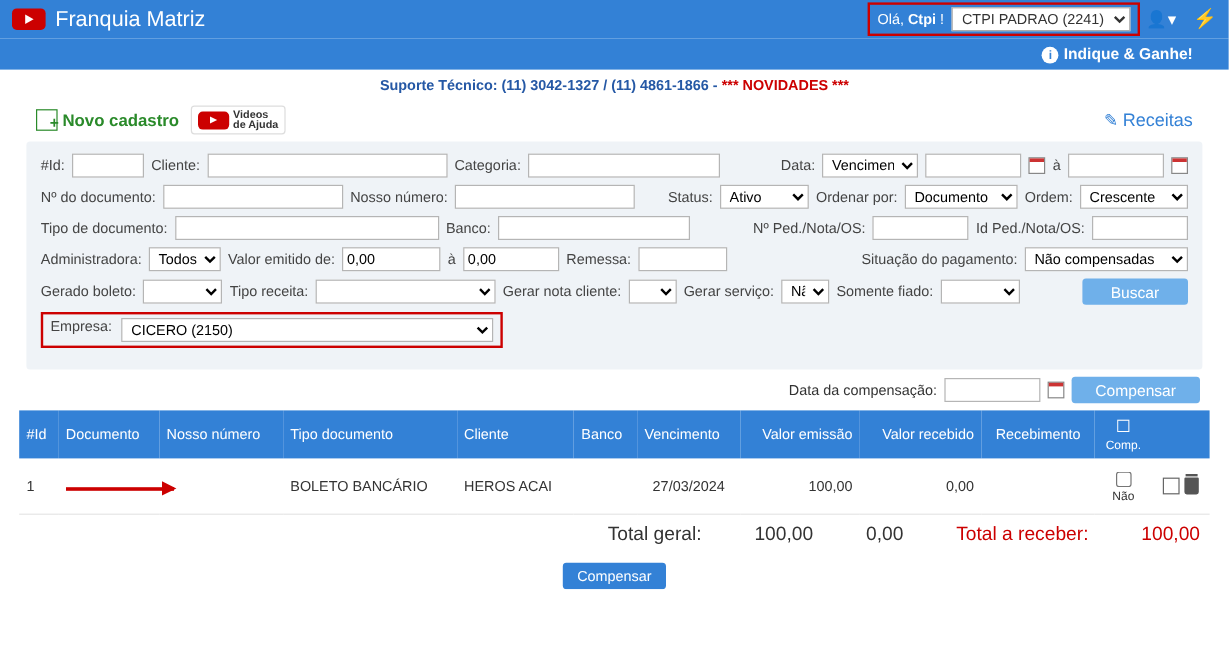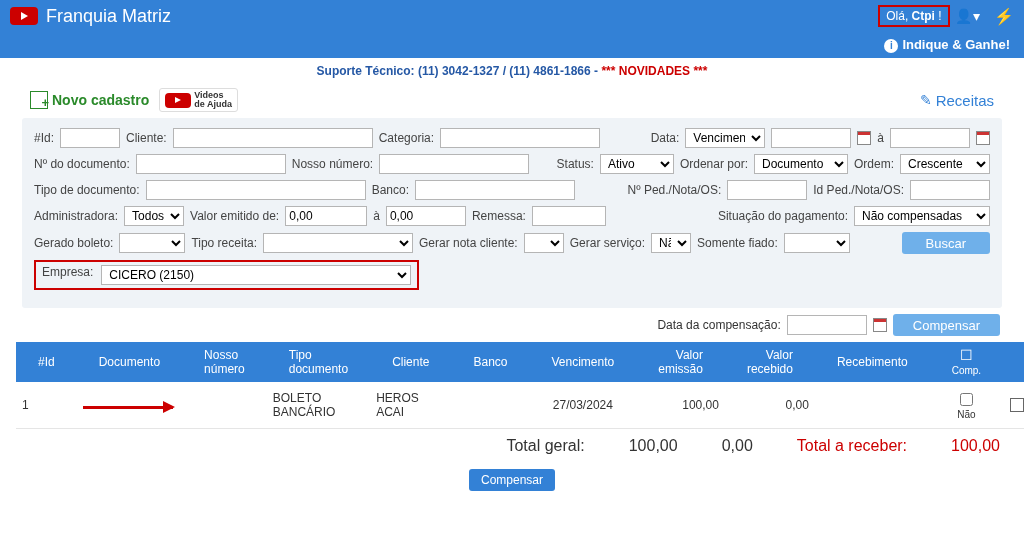--- a/index.html
+++ b/index.html
@@ -8,21 +8,21 @@
   .top-left { display: flex; align-items: center; gap: 8px; }
   .yt-logo { background: #cc0000; color: #fff; width: 28px; height: 18px; border-radius: 4px; display: flex; align-items: center; justify-content: center; }
   .yt-play { width: 0; height: 0; border-left: 7px solid #fff; border-top: 4px solid transparent; border-bottom: 4px solid transparent; }
   .app-title { font-size: 18px; font-weight: normal; }
   .top-right { display: flex; align-items: center; gap: 6px; }
   .highlight-box { border: 2px solid #c00; padding: 2px 6px; display: flex; align-items: center; gap: 6px; justify-content: center; }
   .greeting { font-size: 12px; }
   .user-select { background: #fff; color: #333; border: 1px solid #aaa; height: 20px; font-size: 12px; padding: 0 4px; }
   .user-icon { font-size: 14px; }
   .bolt-icon { font-size: 16px; margin-left: 8px; }
-  .sub-bar { background: #3381d6; color: #fff; height: 26px; display: flex; align-items: center; justify-content: flex-end; padding: 0 14px; font-size: 13px; }
+  .sub-bar { background: #3381d6; color: #fff; height: 26px; display: flex; align-items: center; justify-content: flex-end; padding: 0 30px; font-size: 13px; }
   .sub-bar .info-icon { background: #fff; color: #3381d6; width: 14px; height: 14px; border-radius: 50%; display: inline-flex; align-items: center; justify-content: center; font-weight: bold; font-size: 10px; margin-right: 4px; }
   .support-line { text-align: center; padding: 6px 12px; font-size: 12px; color: #2558a5; font-weight: bold; }
   .support-line .novidades { color: #cc0000; }
   .toolbar { display: flex; justify-content: space-between; padding: 4px 30px 6px; }
   .toolbar-left { display: flex; align-items: center; gap: 10px; }
   .novo-cadastro { color: #2a8a2a; font-weight: bold; font-size: 14px; cursor: pointer; display: flex; align-items: center; gap: 4px; }
   .novo-icon { width: 18px; height: 18px; border: 1px solid #2a8a2a; position: relative; }
   .novo-plus { position: absolute; bottom: -2px; right: -2px; color: #2a8a2a; font-size: 13px; font-weight: bold; }
   .videos-ajuda { display: flex; align-items: center; gap: 3px; background: #fff; border: 1px solid #ddd; padding: 2px 5px; border-radius: 3px; cursor: pointer; }
   .va-text { font-size: 9px; font-weight: bold; line-height: 1; }
@@ -32,21 +32,21 @@
   .filter-row label { color: #444; font-size: 12px; white-space: nowrap; }
   input[type="text"].txt, select.sel { border: 1px solid #b5b5b5; height: 20px; font-size: 12px; padding: 0 3px; background: #fff; }
   .empresa-highlight { border: 2px solid #c00; padding: 3px 6px; display: inline-flex; align-items: flex-start; gap: 8px; }
   .btn-buscar { background: #6fb0ea; color: #fff; border: none; padding: 3px 24px; border-radius: 3px; font-size: 13px; cursor: pointer; height: 22px; }
   .cal-icon { display: inline-block; width: 14px; height: 14px; border: 1px solid #888; position: relative; background: #fff; }
   .cal-icon::before { content: ""; position: absolute; top: 0; left: 0; right: 0; height: 3px; background: #c33; }
   .comp-row { display: flex; justify-content: flex-end; align-items: center; gap: 6px; padding: 6px 24px; }
   .btn-compensar { background: #6fb0ea; color: #fff; border: none; padding: 3px 20px; border-radius: 3px; font-size: 13px; cursor: pointer; height: 22px; }
   .table-wrap { margin: 0 16px; }
   table { width: 100%; border-collapse: collapse; font-size: 12px; }
-  thead th { background: #3381d6; color: #fff; padding: 5px 22px; text-align: left; font-weight: normal; font-size: 12px; margin-left: 48px; }
+  thead th { background: #3381d6; color: #fff; padding: 5px 6px; text-align: left; font-weight: normal; font-size: 12px; margin-left: 48px; }
   tbody td { padding: 8px 6px; border-bottom: 1px solid #e5e5e5; vertical-align: middle; }
   .arrow-line { display: inline-block; width: 90px; height: 3px; background: #cc0000; position: relative; }
   .arrow-line::after { content: ""; position: absolute; right: -2px; top: -5px; border-left: 12px solid #cc0000; border-top: 6.5px solid transparent; border-bottom: 6.5px solid transparent; }
   .checkbox-cell { text-align: center; }
   .nao-label { font-size: 10px; display: block; }
   .row-icons { display: flex; gap: 4px; align-items: center; justify-content: center; }
   .mini-icon { width: 14px; height: 14px; border: 1px solid #666; cursor: pointer; }
   .trash-icon { width: 12px; height: 14px; background: #555; cursor: pointer; position: relative; border-radius: 1px 1px 2px 2px;}
   .trash-icon::before{content:"";position:absolute;top:-3px;left:1px;right:1px;height:2px;background:#555;}
   .totals { display: flex; justify-content: flex-end; gap: 44px; padding: 8px 24px; font-size: 16px; align-items: center; }
@@ -71,20 +71,23 @@
     <div class="yt-logo">
         <div class="yt-play"></div>
       </div>
     <span class="app-title">Franquia Matriz</span>
   </div>
   <div class="top-right">
     <span class="highlight-box">
       <span class="greeting">
         <span>Olá, </span><b>Ctpi</b><span> !</span>
       </span>
+      <select class="user-select">
+        <option>CTPI PADRAO (2241)</option>
+      </select>
     </span>
     <span class="user-icon">👤▾</span>
     <span class="bolt-icon">⚡</span>
   </div>
 </div>
 <div class="sub-bar">
   <span><span class="info-icon">i</span><b>Indique &amp; Ganhe!</b></span>
 </div>
 <div class="support-line">
   <span>Suporte Técnico: (11) 3042-1327 / (11) 4861-1866 - </span><span class="novidades">*** NOVIDADES ***</span>

